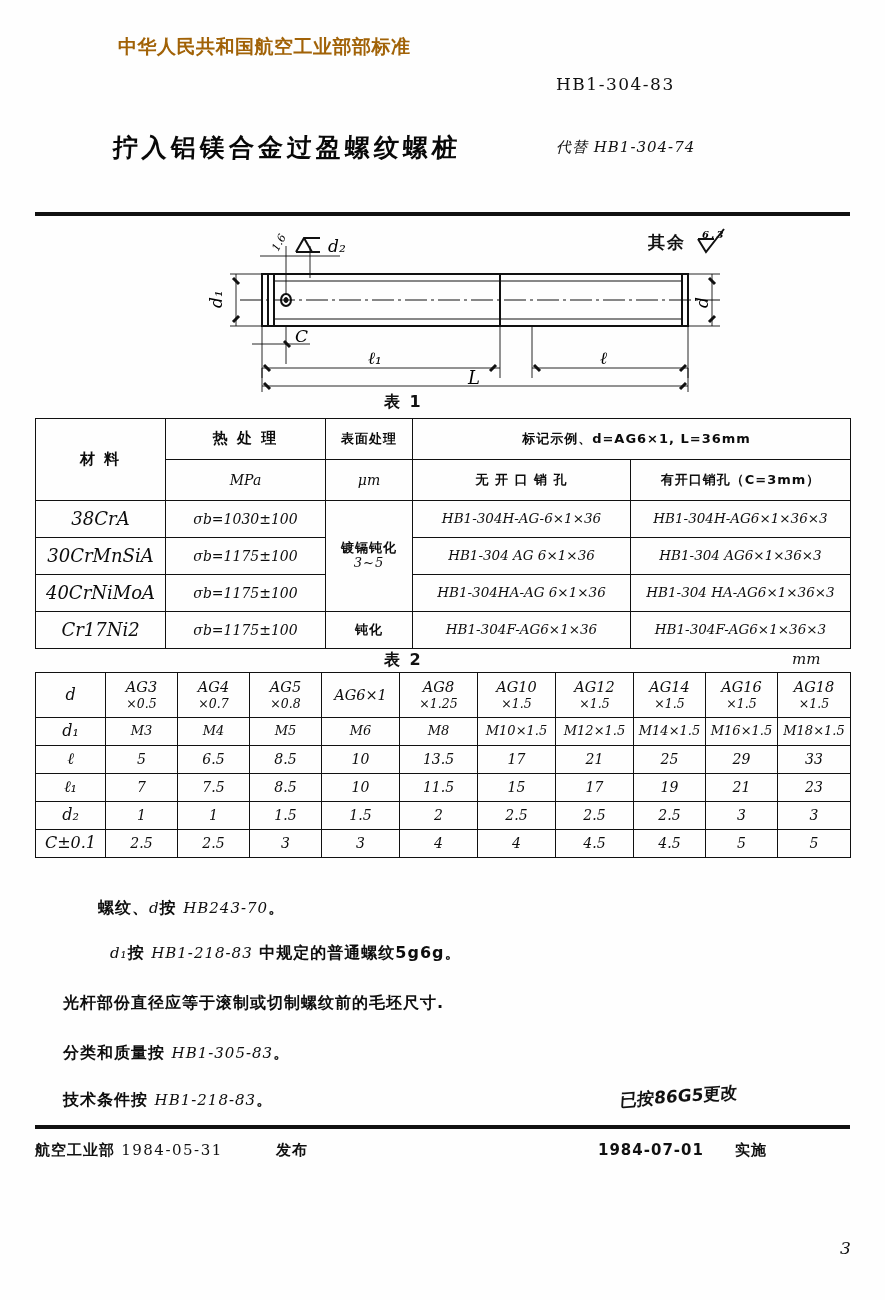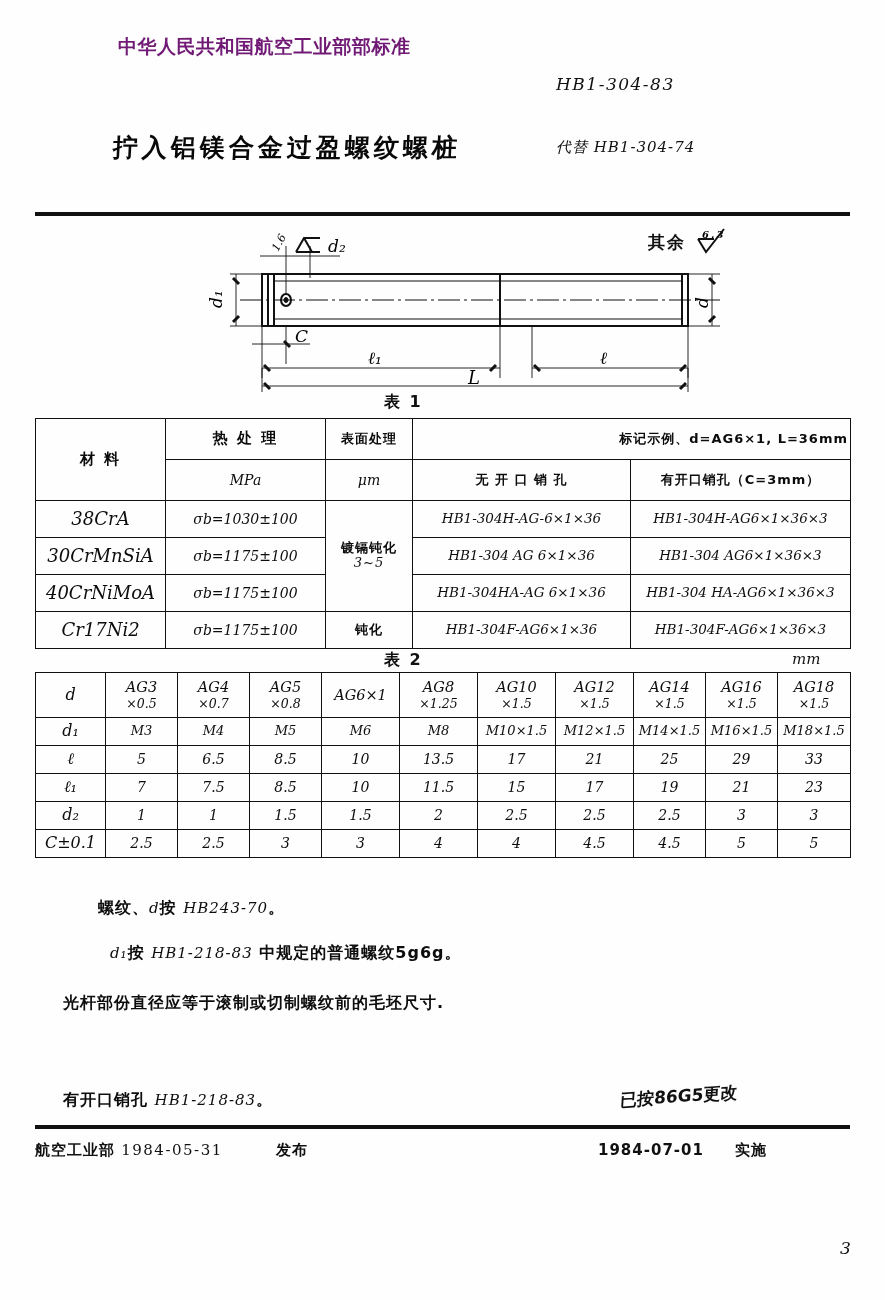--- a/index.html
+++ b/index.html
@@ -21,28 +21,27 @@
 
   
   .org-line {
     position: absolute;
     left: 118px;
     top: 34px;
     font-family: "DejaVu Sans", sans-serif;
     font-size: 19px;
     font-weight: bold;
     letter-spacing: 0.5px;
-    color: #701a75;
+    color: #a16207;
   }
   .std-no {
     position: absolute;
     left: 556px;
     top: 74px;
     font-family: "DejaVu Serif", serif;
-    font-style: italic;
     font-size: 17px;
     letter-spacing: 1.5px;
     color: #111;
   }
   .doc-title {
     position: absolute;
     left: 113px;
     top: 131px;
     font-family: "DejaVu Sans", sans-serif;
     font-weight: bold;
@@ -346,21 +345,21 @@
         <col style="width:160px">
         <col style="width:87px">
       <col style="width:218px">
         <col style="width:220px">
     </colgroup>
     <tbody>
       <tr class="hdr">
         <td rowspan="2" class="cjk">材  料</td>
         <td class="cjk">热  处  理</td>
         <td class="cjk-sm">表面处理</td>
-        <td colspan="2" class="cjk-sm" style="text-align:right;padding-left:12px">标记示例、d=AG6×1, L=36mm</td>
+        <td colspan="2" class="cjk-sm" style="text-align:center;padding-left:12px">标记示例、d=AG6×1, L=36mm</td>
       </tr>
       <tr class="hdr">
         <td>MPa</td>
         <td>μm</td>
         <td class="cjk-sm">无  开  口  销  孔</td>
         <td class="cjk-sm">有开口销孔（C=3mm）</td>
       </tr>
 
       <tr>
         <td class="mat">38CrA</td>
@@ -531,23 +530,26 @@
   <div class="note" id="note1">
     <span>螺纹、</span><span class="lat">d</span><span>按 </span><span class="lat">HB243-70</span><span>。</span>
   </div>
 
   <div class="note" id="note2">
     <span class="lat">d₁</span><span>按 </span><span class="lat">HB1-218-83</span><span> 中规定的普通螺纹5g6g。</span>
   </div>
 
   <div class="note" id="note3">光杆部份直径应等于滚制或切制螺纹前的毛坯尺寸.</div>
 
+  <div class="note" id="note4">
+    <span>分类和质量按 </span><span class="lat">HB1-305-83</span><span>。</span>
+  </div>
 
   <div class="note" id="note5">
-    <span>有开口销孔 </span><span class="lat">HB1-218-83</span><span>。</span>
+    <span>技术条件按 </span><span class="lat">HB1-218-83</span><span>。</span>
   </div>
 
   <div class="handwrite">已按86G5更改</div>
 
   <div class="rule rule-notes"></div>
 
   <div class="foot" id="foot-issuer">
     <span>航空工业部</span>
     <span class="lat">1984-05-31</span>
   </div>

